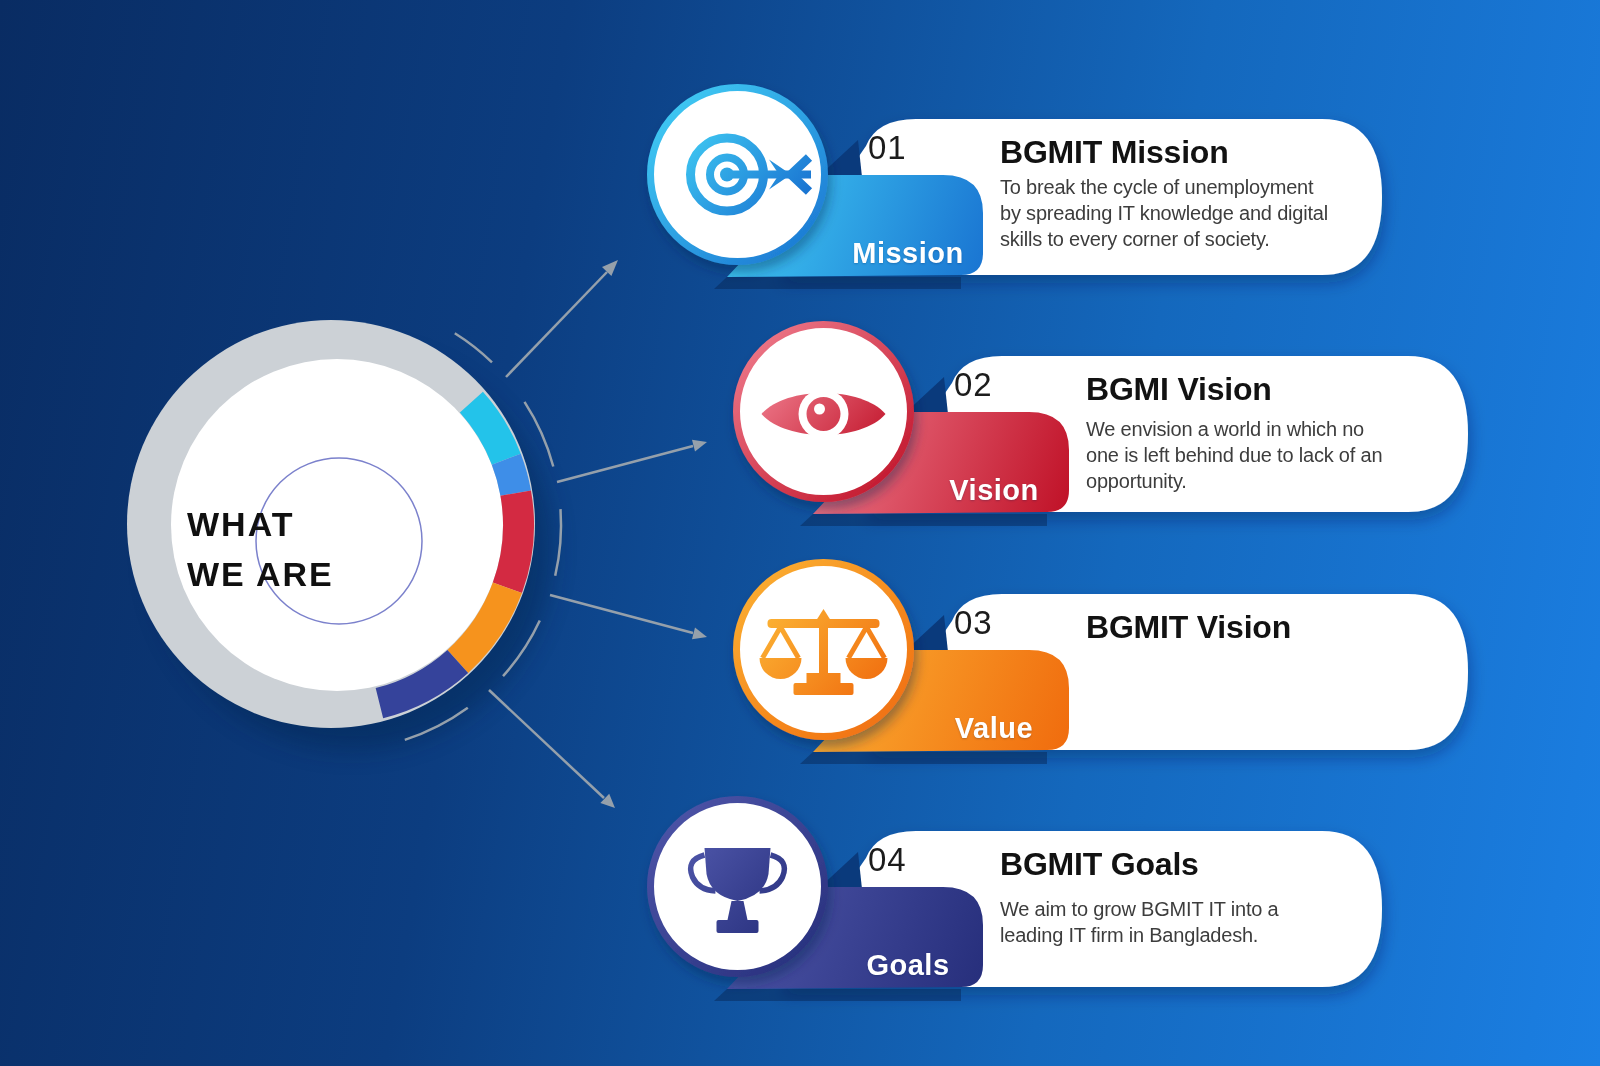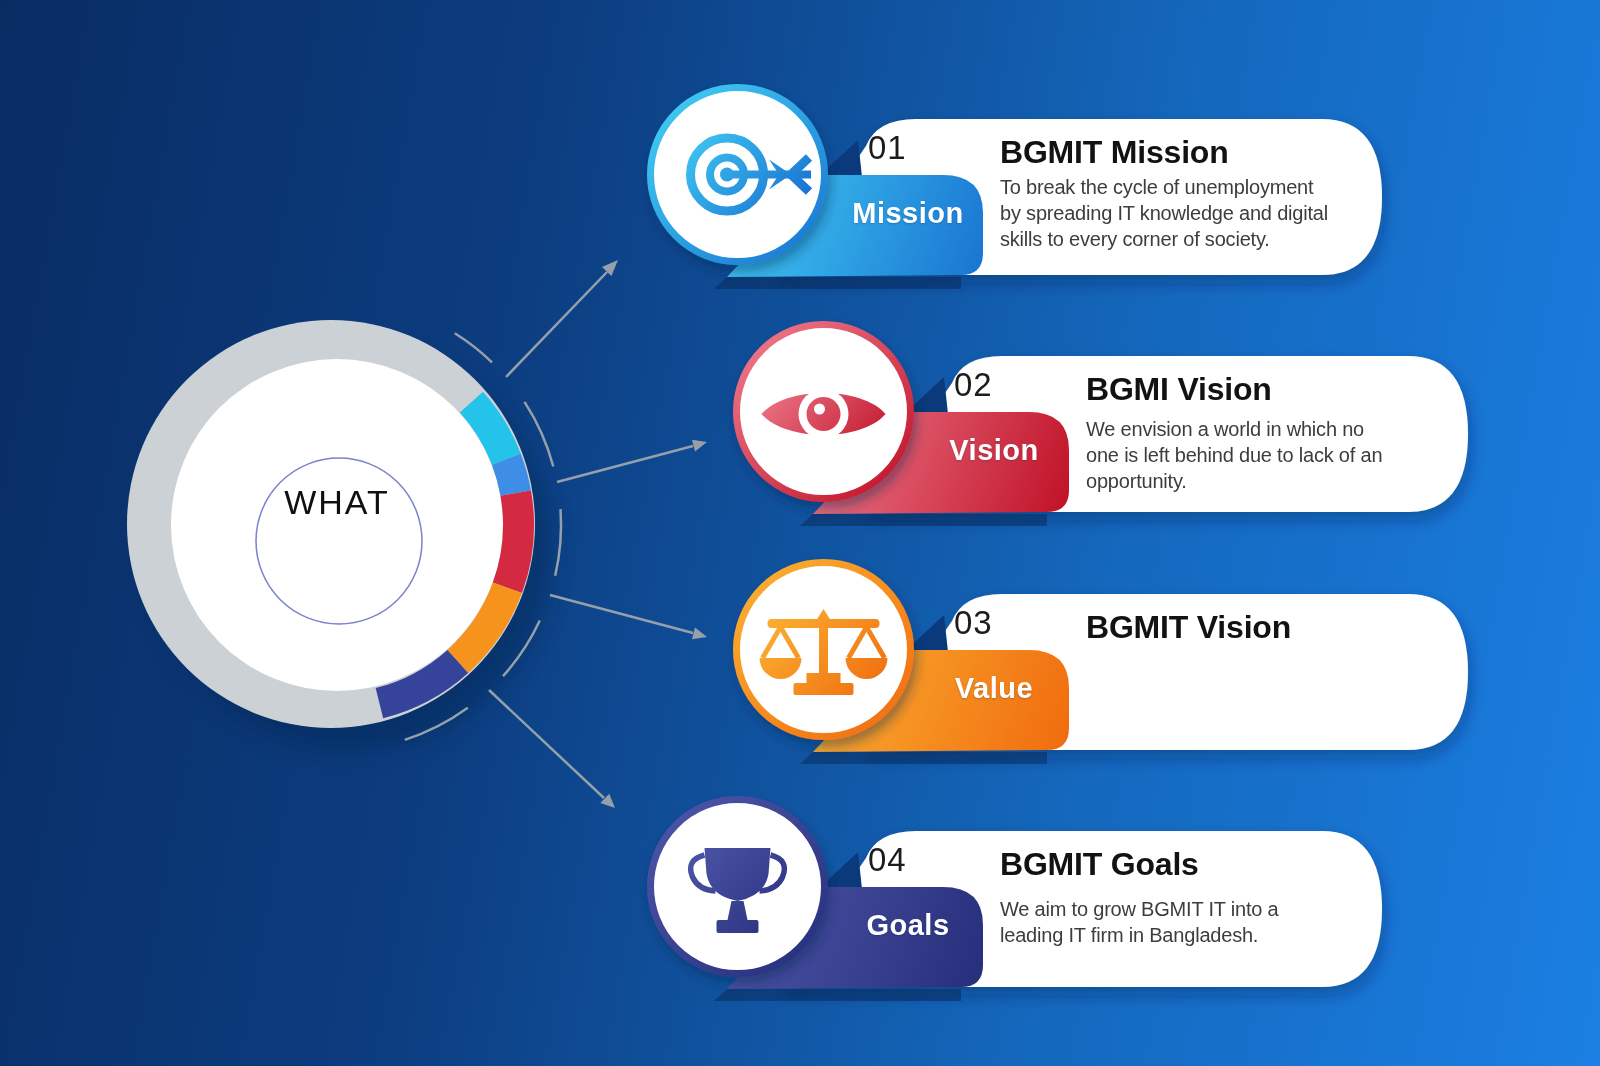--- a/index.html
+++ b/index.html
@@ -4,37 +4,38 @@
 <style>
   html,body{margin:0;padding:0;background:#0a2f66;}
   .stage{
     position:relative;width:1600px;height:1066px;overflow:hidden;
     font-family:"Liberation Sans",sans-serif;
     background:linear-gradient(100deg,var(--background-from,#092c63) 0%,#0c3d80 32%,#1468bd 68%,var(--background-to,#1b7fe3) 100%);
   }
   .abs{position:absolute;}
   svg{display:block;}
   .center-text{
-    position:absolute;left:187px;top:477px;width:300px;
-    text-align:center;color:#101010;font-weight:normal;
+    position:absolute;left:187px;top:499px;width:300px;
+    color:#101010;font-weight:bold;
     font-size:34px;line-height:50px;letter-spacing:2px;
   }
   .num{
     position:absolute;font-size:33px;font-weight:400;color:#1c1c1c;letter-spacing:1px;line-height:33px;
   }
   .title{
     position:absolute;font-size:32px;font-weight:bold;color:#121212;letter-spacing:-0.2px;line-height:32px;
   }
   .desc{
     position:absolute;font-size:20px;color:#3d3d3d;line-height:26px;white-space:pre-line;letter-spacing:-0.2px;
   }
   .ribbon-label{
     position:absolute;width:150px;text-align:center;color:#ffffff;
     font-size:29px;font-weight:bold;letter-spacing:0.5px;line-height:34px;
     text-shadow:0 1px 2px rgba(0,30,80,.25);
+    margin-top:40px;
   }
 </style>
 </head>
 <body>
 
 <div class="stage">
 
   <svg class="abs" style="left:0;top:0" width="1600" height="1066" viewBox="0 0 1600 1066">
     <defs>
       <filter id="ds" x="-20%" y="-20%" width="140%" height="160%">
@@ -202,20 +203,21 @@
         <path d="M -33 -33 Q -52 -28 -45 -11 Q -39 2 -22 3" fill="none" stroke="url(#gradIcon3)" stroke-width="5.5"></path>
         <path d="M 33 -33 Q 52 -28 45 -11 Q 39 2 22 3" fill="none" stroke="url(#gradIcon3)" stroke-width="5.5"></path>
         <path d="M -6 13 L 6 13 L 10 32 L -10 32 Z" fill="url(#gradIcon3)"></path>
         <rect x="-21" y="32" width="42" height="13" rx="2" fill="url(#gradIcon3)"></rect>
       </g>
     </g>
   </svg>
 
   <div class="center-text">
     <div>WHAT</div>
+    <div>WE ARE</div>
   </div>
 
   <div class="num" style="left:868px;top:131px">01</div>
   <div class="title" style="left:1000px;top:136px">BGMIT Mission</div>
   <div class="desc" style="left:1000px;top:174px">To break the cycle of unemployment
 by spreading IT knowledge and digital
 skills to every corner of society.</div>
   <div class="ribbon-label" style="left:833px;top:196px">Mission</div>
 
   <div class="num" style="left:954px;top:368px">02</div>

